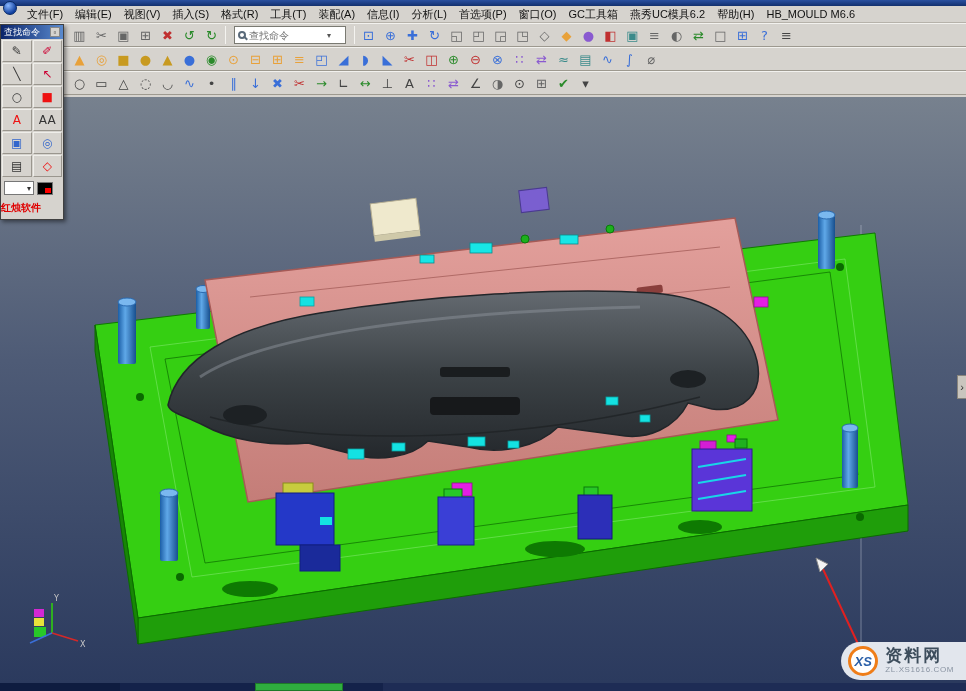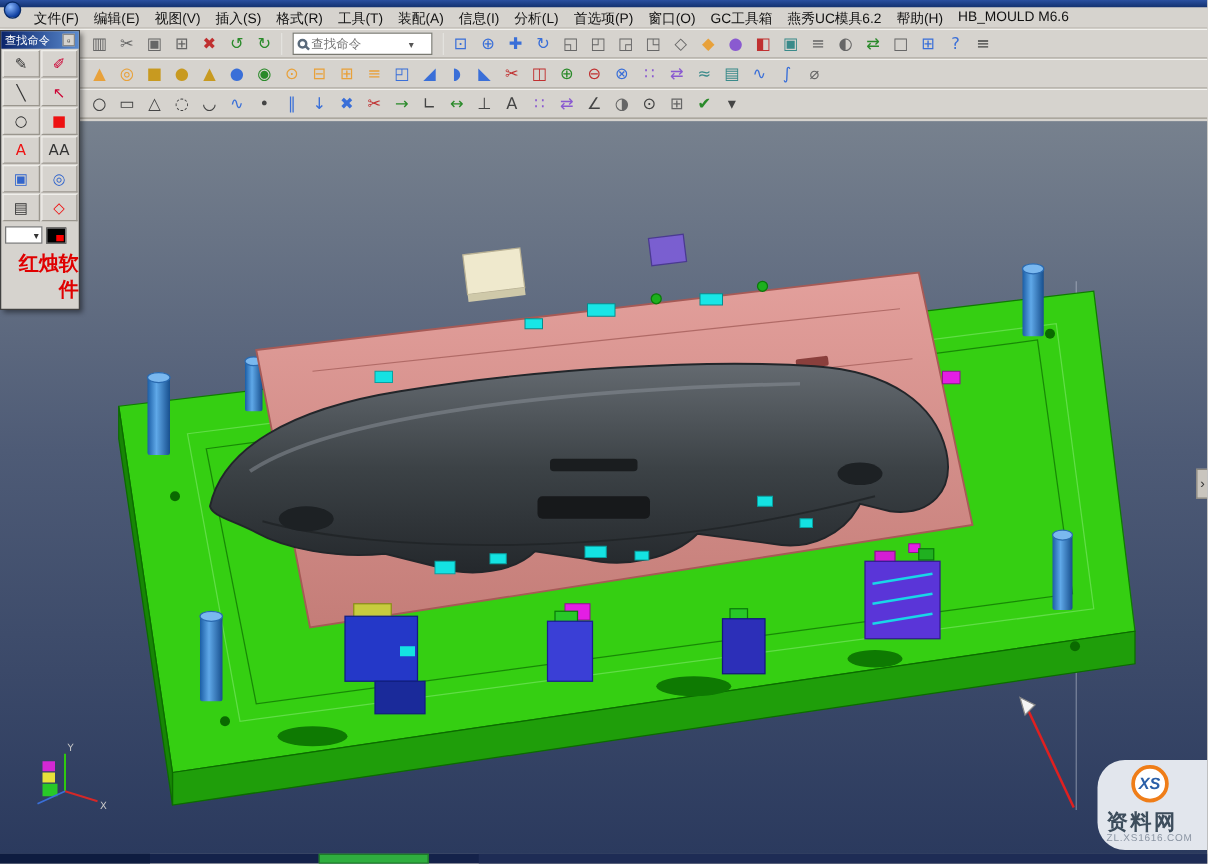--- a/index.html
+++ b/index.html
@@ -44,28 +44,28 @@
     text-align:center; border:1px solid #888; cursor:pointer; }
   .palette-grid { display:grid; grid-template-columns:1fr 1fr; padding:1px; gap:1px; }
   .ptool { height:22px; background:#d6d3ce; border:1px solid #efeeea; border-right-color:#9a968e;
     border-bottom-color:#9a968e; color:var(--c,#333); font-size:12px; display:flex; align-items:center;
     justify-content:center; cursor:pointer; font-family:"DejaVu Sans",sans-serif; }
   .palette-ctl { display:flex; align-items:center; gap:3px; padding:3px 3px; }
   .pdrop { width:30px; height:14px; background:#fff; border:1px solid #777; font-size:8px; color:#333;
     display:flex; align-items:center; justify-content:flex-end; padding-right:2px; cursor:pointer; }
   .pswatch { width:16px; height:13px; border:1px solid #777; background:#000; position:relative; cursor:pointer; }
   .pswatch::after { content:""; position:absolute; right:1px; bottom:1px; width:6px; height:5px; background:#f00; }
-  .palette-brand { color:#e00000; font-size:16px; font-weight:bold; text-align:right; padding:3px 0 4px; }
+  .palette-brand { color:#e00000; font-size:10px; font-weight:bold; text-align:left; padding:3px 0 4px; }
 
   .panel-handle { position:absolute; right:0; top:278px; width:9px; height:24px; background:#c9c5be;
     border:1px solid #89857d; border-right:0; color:#333; font-size:11px; display:flex; align-items:center;
     justify-content:center; z-index:10; cursor:pointer; }
 
   .watermark { position:absolute; right:0; bottom:3px; z-index:35; display:flex; align-items:center; gap:7px;
-    background:rgba(240,243,247,.93); padding:4px 12px 4px 7px; border-radius:22px 0 0 22px;flex-direction:column; }
+    background:rgba(240,243,247,.93); padding:4px 12px 4px 7px; border-radius:22px 0 0 22px; }
   .wm-logo { width:30px; height:30px; border-radius:50%; border:3px solid #ef7d18; background:#fff;
     color:#2a5fa8; font-weight:bold; font-style:italic; font-size:13px; display:flex; align-items:center;
     justify-content:center; flex:0 0 auto; }
   .wm-col { display:flex; flex-direction:column; line-height:1.1; }
   .wm-main { font-size:17px; font-weight:bold; color:#3d4d5c; letter-spacing:2px; }
   .wm-domain { font-size:8px; color:#8a94a2; letter-spacing:.6px; }
 
   .taskbar { position:absolute; left:0; right:0; bottom:0; height:8px; background:#14224a; display:flex; z-index:20; }
   .task-seg1 { width:120px; background:#0e1c40; }
   .task-gap { width:135px; }

